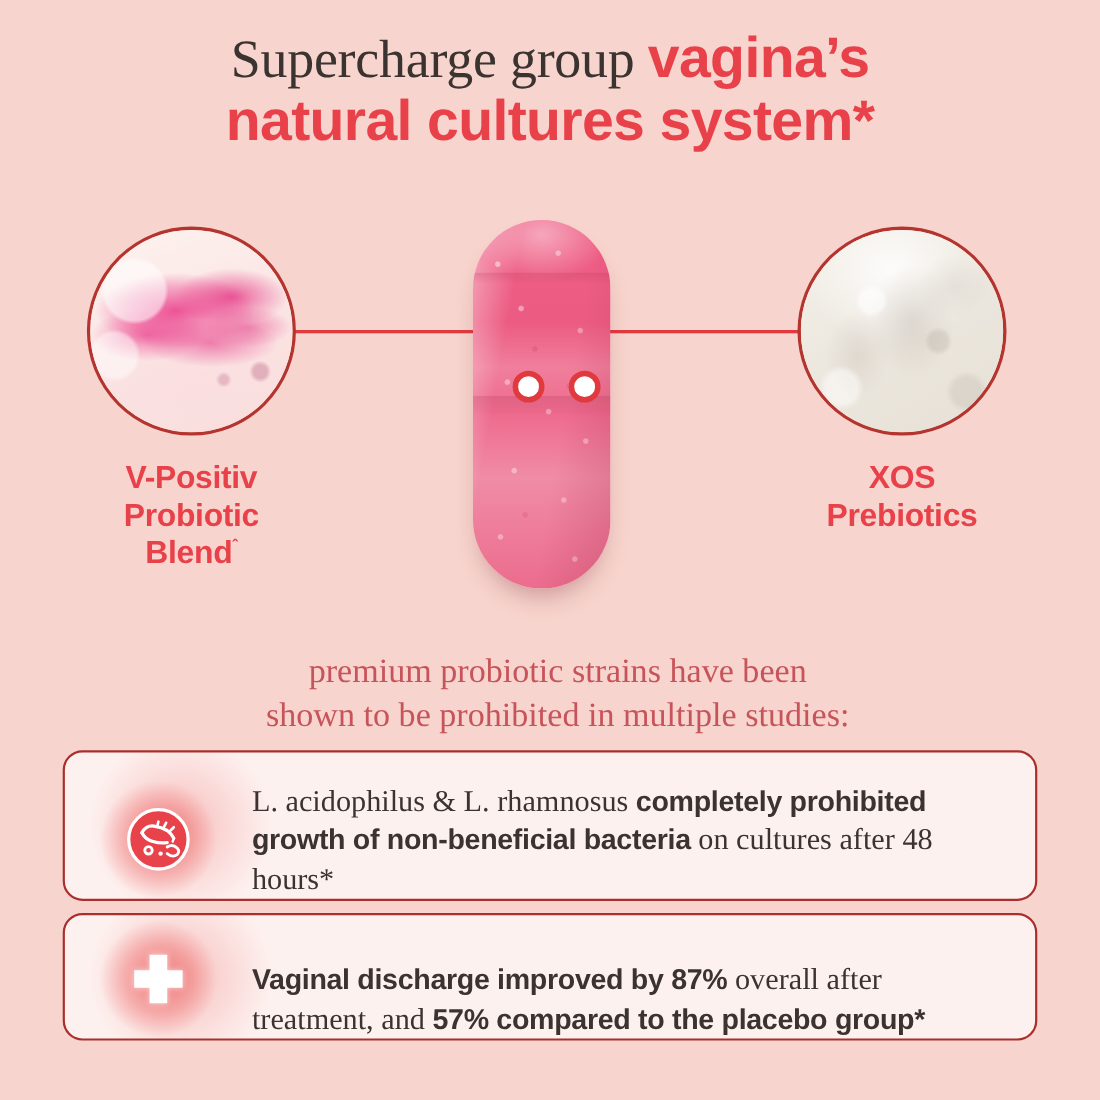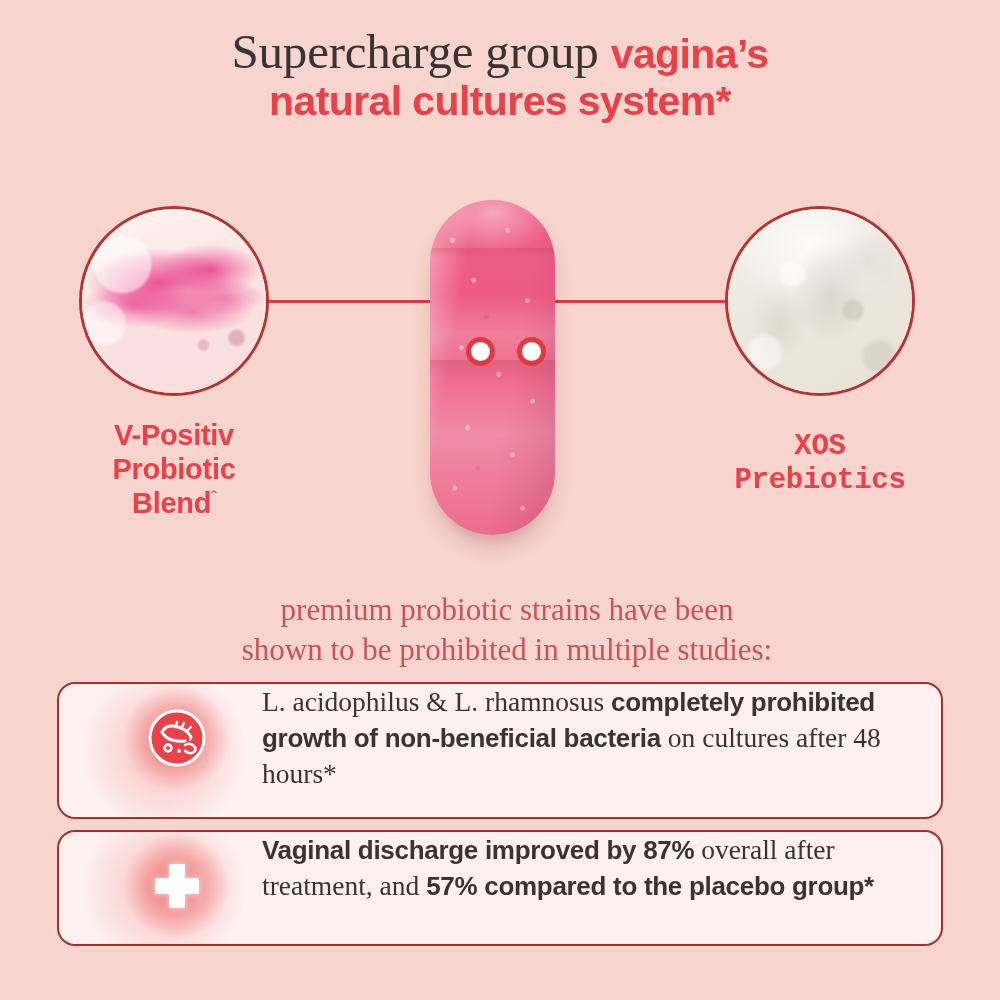--- a/index.html
+++ b/index.html
@@ -19,21 +19,21 @@
   }
   .headline .l1 { display:block; }
   .headline .l2 { display:block; margin-top:2px; }
   .hl-serif {
     font-family:"Liberation Serif", serif;
     font-size:49px; color:#3b3330; font-weight:400;
     letter-spacing:-0.2px;
   }
   .hl-red {
     font-family:"Liberation Sans", sans-serif;
-    font-size:41px; color:#e8414a; font-weight:bold;
+    font-size:52px; color:#e8414a; font-weight:bold;
     letter-spacing:-0.6px;
   }
 
   
   .hero { position:absolute; left:0; top:150px; width:880px; height:400px; }
 
   .circle-photo {
     position:absolute; width:190px; height:190px;
     border-radius:50%;
     border:3px solid #b4342f;
@@ -132,40 +132,40 @@
   .dot-a { left:36px; }
   .dot-b { left:87px; }
 
   
   .hero-label {
     position:absolute; text-align:center;
     color:#e8414a; font-weight:bold; font-size:29px; line-height:1.18;
     letter-spacing:-0.3px;
   }
   .label-left  { left:24px;  top:268px; width:300px; }
-  .label-right { left:690px; top:280px; width:260px;font-family:Liberation Mono, monospace; }
+  .label-right { left:690px; top:268px; width:260px; }
   .tm { font-size:15px; vertical-align:super; }
 
   
   .intro {
     position:absolute; left:0; right:0; top:590px;
     text-align:center;
     font-family:"Liberation Serif", serif;
     font-size:31px; color:#c7545a; line-height:1.28;padding-left:14px;
   }
 
   
   .card {
     position:absolute; left:57px; width:886px;
     border:2px solid #a82f2c; border-radius:18px;
     background:
       radial-gradient(circle 120px at 105px 50%, rgba(232,70,70,.30) 0%, rgba(232,70,70,.10) 45%, rgba(232,70,70,0) 70%),
       #fdf1ef;
     box-sizing:border-box;
-    display:flex; align-items:flex-start;padding-left:33px;
+    display:flex; align-items:flex-end;
   }
   .card-1 { top:682px; height:137px; }
   .card-2 { top:830px; height:116px; }
 
   .icon-wrap {
     width:170px; flex:0 0 170px;
     display:flex; align-items:center; justify-content:center;
   }
   .glow {
     position:relative; width:108px; height:108px;

